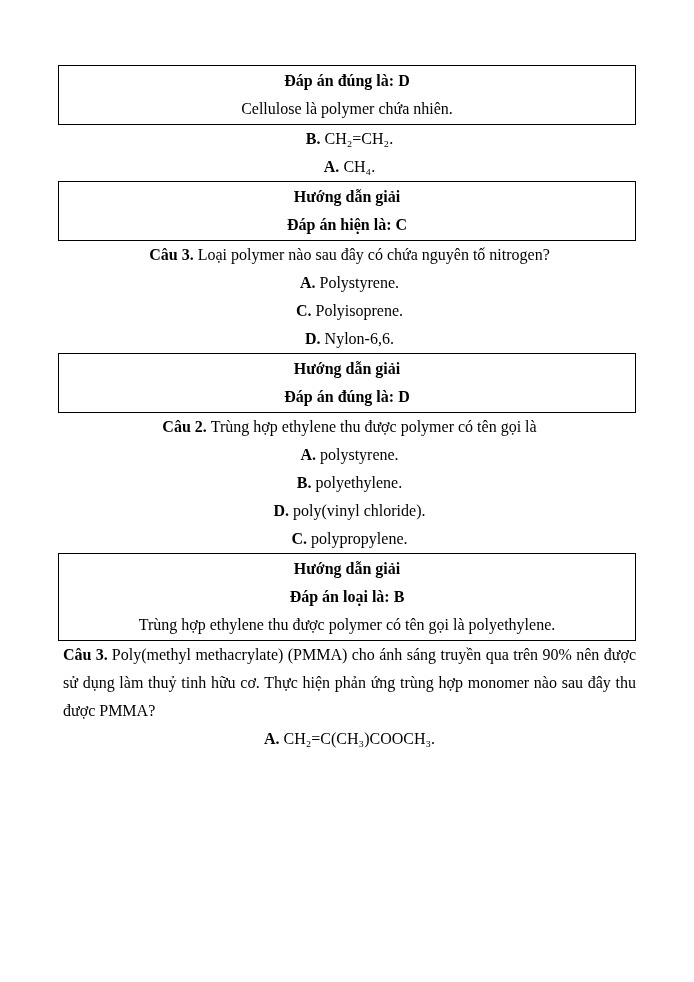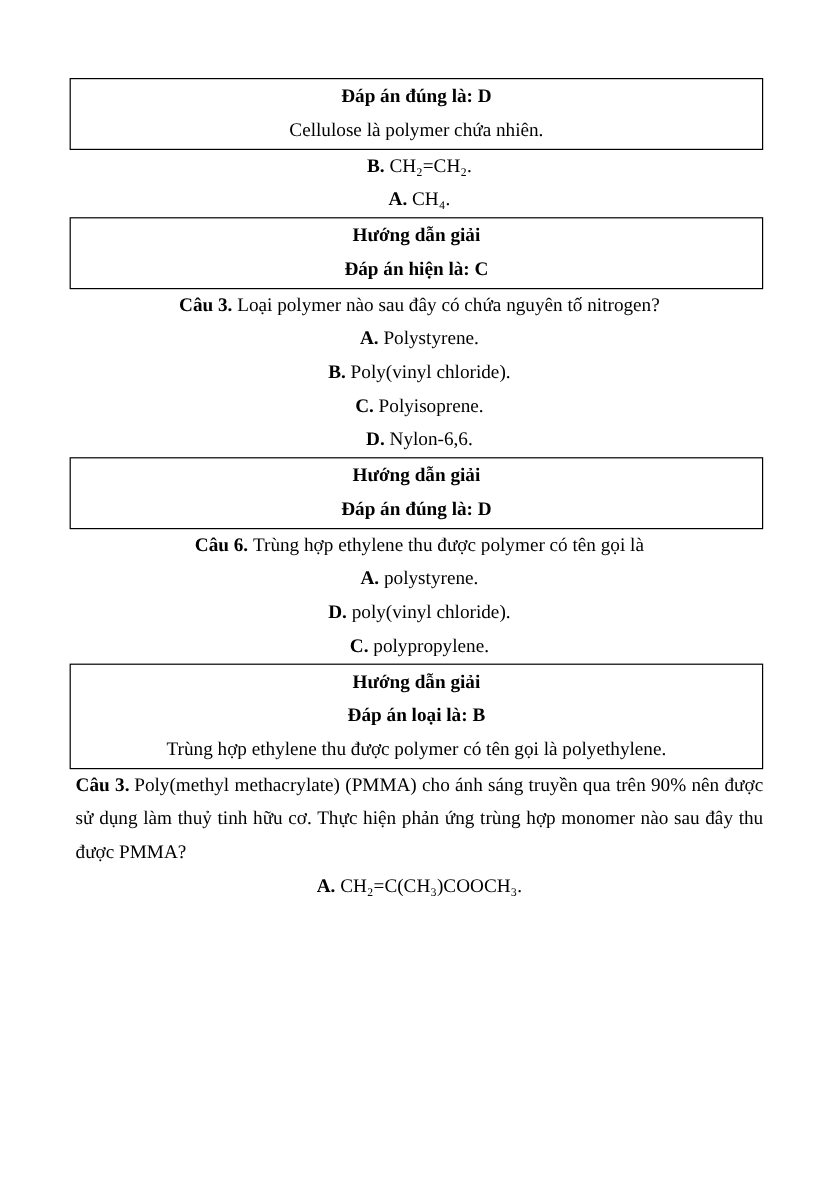--- a/index.html
+++ b/index.html
@@ -45,31 +45,31 @@
     <p class="para"><span class="lbl">B.</span><span>CH₂=CH₂.</span></p>
     <p class="para"><span class="lbl">A.</span><span>CH₄.</span></p>
 
     <div class="sbox">
       <p class="para"><span class="bold">Hướng dẫn giải</span></p>
       <p class="para"><span class="bold">Đáp án hiện là: C</span></p>
     </div>
 
     <p class="para"><span class="lbl">Câu 3.</span><span>Loại polymer nào sau đây có chứa nguyên tố nitrogen?</span></p>
     <p class="para"><span class="lbl">A.</span><span>Polystyrene.</span></p>
-    <p class="para"><span class="lbl">B.</span><span>Poly(vinyl chloride).</span></p>
     <p class="para"><span class="lbl">C.</span><span>Polyisoprene.</span></p>
     <p class="para"><span class="lbl">D.</span><span>Nylon-6,6.</span></p>
 
     <div class="sbox">
       <p class="para"><span class="bold">Hướng dẫn giải</span></p>
       <p class="para"><span class="bold">Đáp án đúng là: D</span></p>
     </div>
 
-    <p class="para"><span class="lbl">Câu 6.</span><span>Trùng hợp ethylene thu được polymer có tên gọi là</span></p>
+    <p class="para"><span class="lbl">Câu 2.</span><span>Trùng hợp ethylene thu được polymer có tên gọi là</span></p>
     <p class="para"><span class="lbl">A.</span><span>polystyrene.</span></p>
+    <p class="para"><span class="lbl">B.</span><span>polyethylene.</span></p>
     <p class="para"><span class="lbl">D.</span><span>poly(vinyl chloride).</span></p>
     <p class="para"><span class="lbl">C.</span><span>polypropylene.</span></p>
 
     <div class="sbox">
       <p class="para"><span class="bold">Hướng dẫn giải</span></p>
       <p class="para"><span class="bold">Đáp án loại là: B</span></p>
       <p class="para"><span>Trùng hợp ethylene thu được polymer có tên gọi là polyethylene.</span></p>
     </div>
 
     <p class="para justify"><span class="lbl">Câu 3.</span><span>Poly(methyl methacrylate) (PMMA) cho ánh sáng truyền qua trên 90% nên được sử dụng làm thuỷ tinh hữu cơ. Thực hiện phản ứng trùng hợp monomer nào sau đây thu được PMMA?</span></p>

